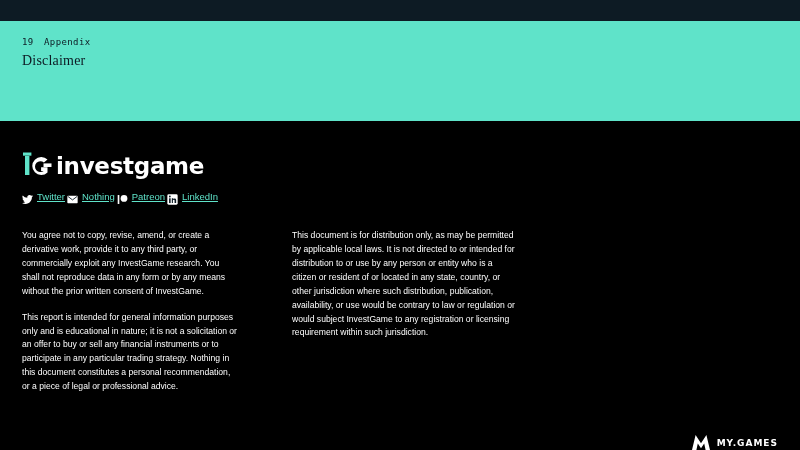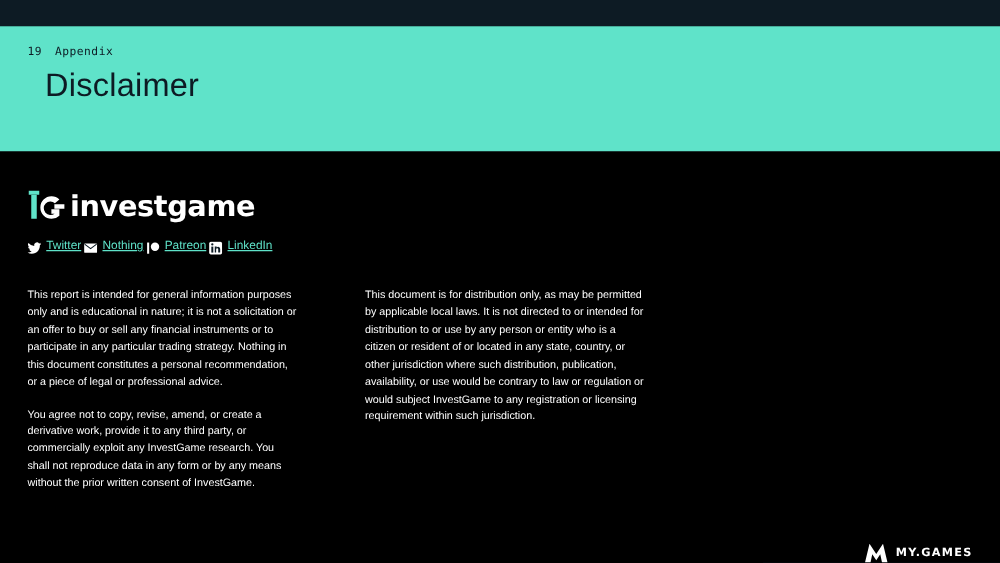--- a/index.html
+++ b/index.html
@@ -38,24 +38,24 @@
     font-size: 9px;
     color: #0d1b24;
     letter-spacing: 0.4px;
   }
   .header-meta .pg {
     display: inline-block;
     min-width: 22px;
   }
   .header-title {
     position: absolute;
-    left: 36px;
+    left: 22px;
     top: 32px;
-    font-family: Liberation Sans, sans-serif;
-    font-size: 26px;
+    font-family: Liberation Serif, serif;
+    font-size: 14px;
     color: #0d1b24;
     letter-spacing: 0.2px;
   }
 
   
   .brand {
     position: absolute;
     left: 22px;
     top: 130px;
     display: flex;
@@ -216,22 +216,22 @@
         </svg>
       </span>
       <span class="label">LinkedIn</span>
     </a>
 
   </div>
 
   <div class="cols">
 
     <div class="col col-1">
+      <p>You agree not to copy, revise, amend, or create a derivative work, provide it to any third party, or commercially exploit any InvestGame research. You shall not reproduce data in any form or by any means without the prior written consent of InvestGame.</p>
       <p>This report is intended for general information purposes only and is educational in nature; it is not a solicitation or an offer to buy or sell any financial instruments or to participate in any particular trading strategy. Nothing in this document constitutes a personal recommendation, or a piece of legal or professional advice.</p>
-      <p>You agree not to copy, revise, amend, or create a derivative work, provide it to any third party, or commercially exploit any InvestGame research. You shall not reproduce data in any form or by any means without the prior written consent of InvestGame.</p>
     </div>
 
     <div class="col col-2">
       <p>This document is for distribution only, as may be permitted by applicable local laws. It is not directed to or intended for distribution to or use by any person or entity who is a citizen or resident of or located in any state, country, or other jurisdiction where such distribution, publication, availability, or use would be contrary to law or regulation or would subject InvestGame to any registration or licensing requirement within such jurisdiction.</p>
     </div>
 
 
   </div>
 
   <div class="footer-logo">

